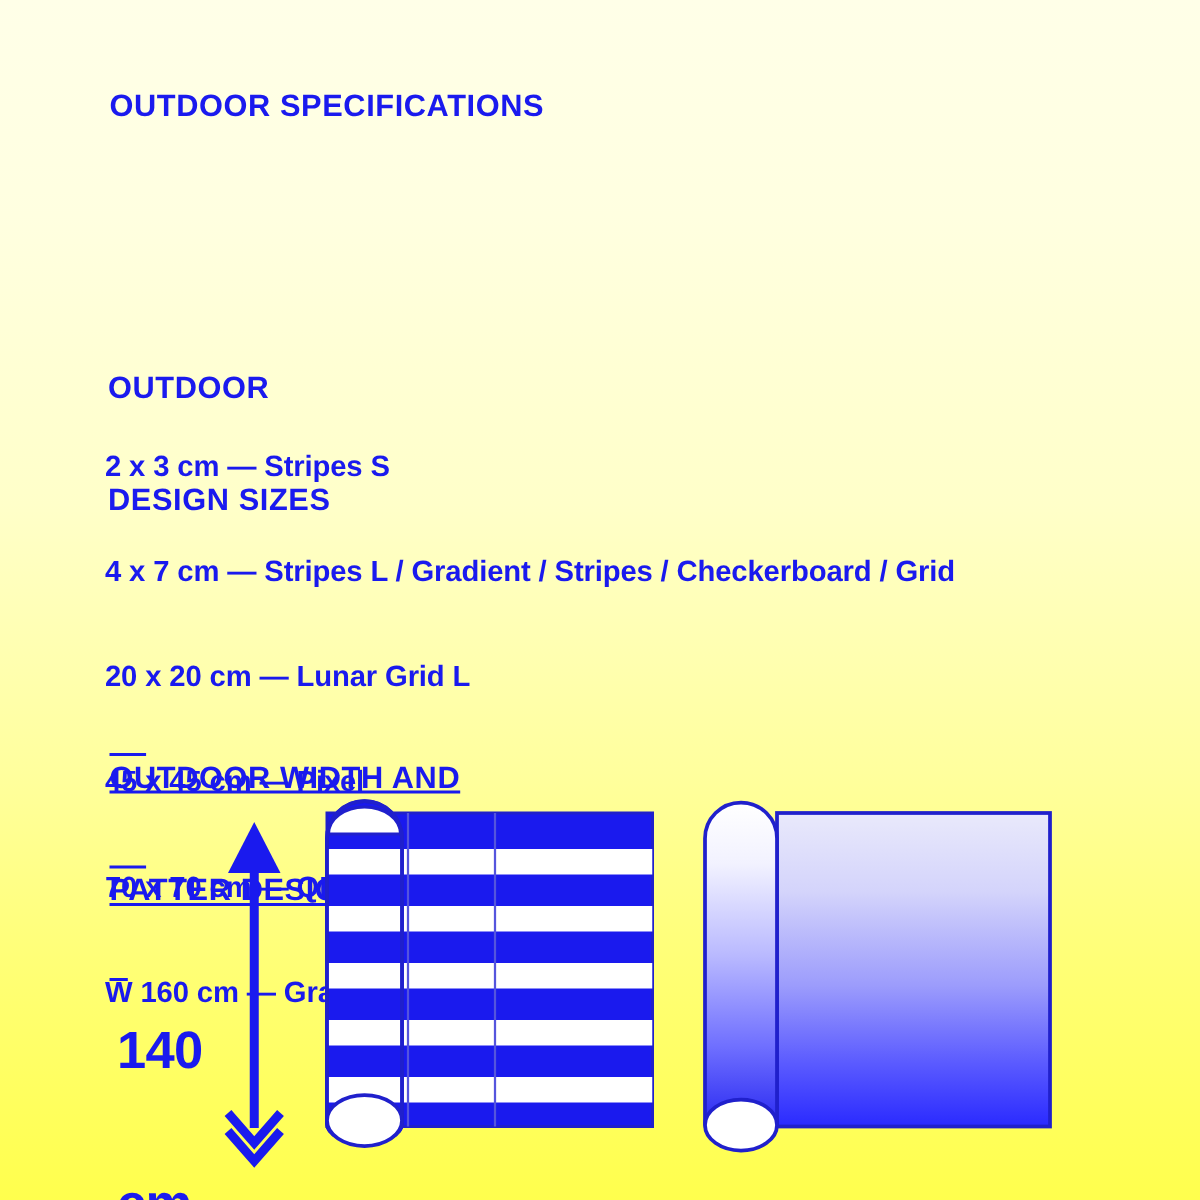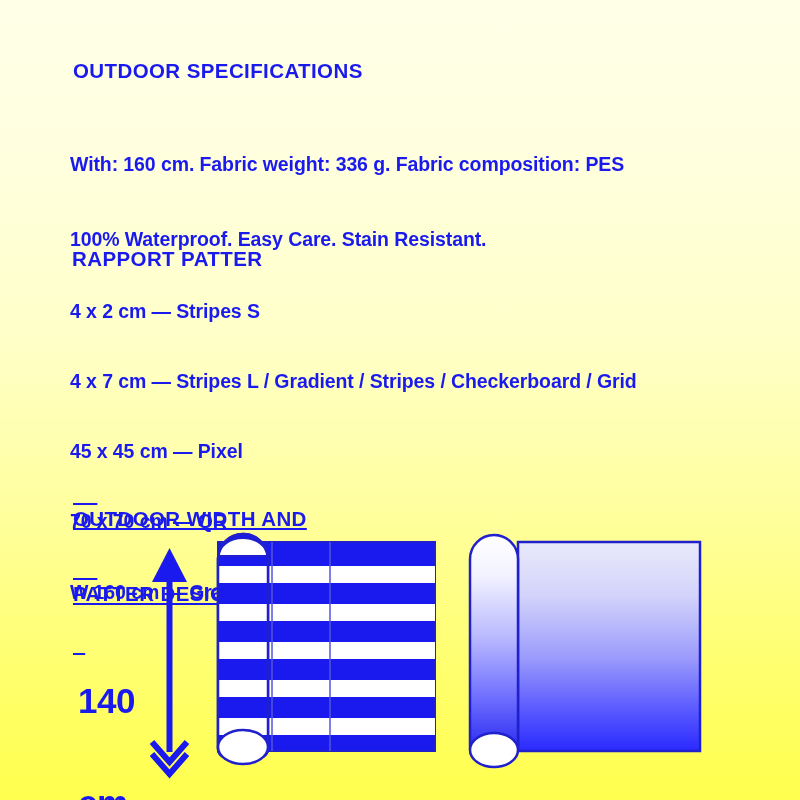--- a/index.html
+++ b/index.html
@@ -98,32 +98,30 @@
     height: 300px;
   }
 </style>
 </head>
 <body>
 
 <div id="page">
 
   <div class="txt" id="spec-heading">OUTDOOR SPECIFICATIONS</div>
 
-  <div class="txt" id="spec-body">
-    <div>With: 160 cm. Fabric weight: 336 g. Fabric composition: PES</div>
-    <div>100% Waterproof. Easy Care. Stain Resistant.</div>
-  </div>
 
   <div class="txt" id="rapport-heading">
-    <div>RAPPORT PATTER</div>
+    <div>OUTDOOR</div>
+    <div>DESIGN SIZES</div>
   </div>
 
   <div class="txt" id="rapport-list">
-    <div>4 x 2 cm — Stripes S</div>
+    <div>2 x 3 cm — Stripes S</div>
     <div>4 x 7 cm — Stripes L / Gradient / Stripes / Checkerboard / Grid</div>
+    <div>20 x 20 cm — Lunar Grid L</div>
     <div>45 x 45 cm — Pixel</div>
     <div>70 x 70 cm — QR</div>
     <div>W 160 cm — Gradient</div>
   </div>
 
   <div class="txt" id="width-heading">
     <div>OUTDOOR WIDTH AND</div>
     <div>PATTER DESIGN</div>
   </div>
 

